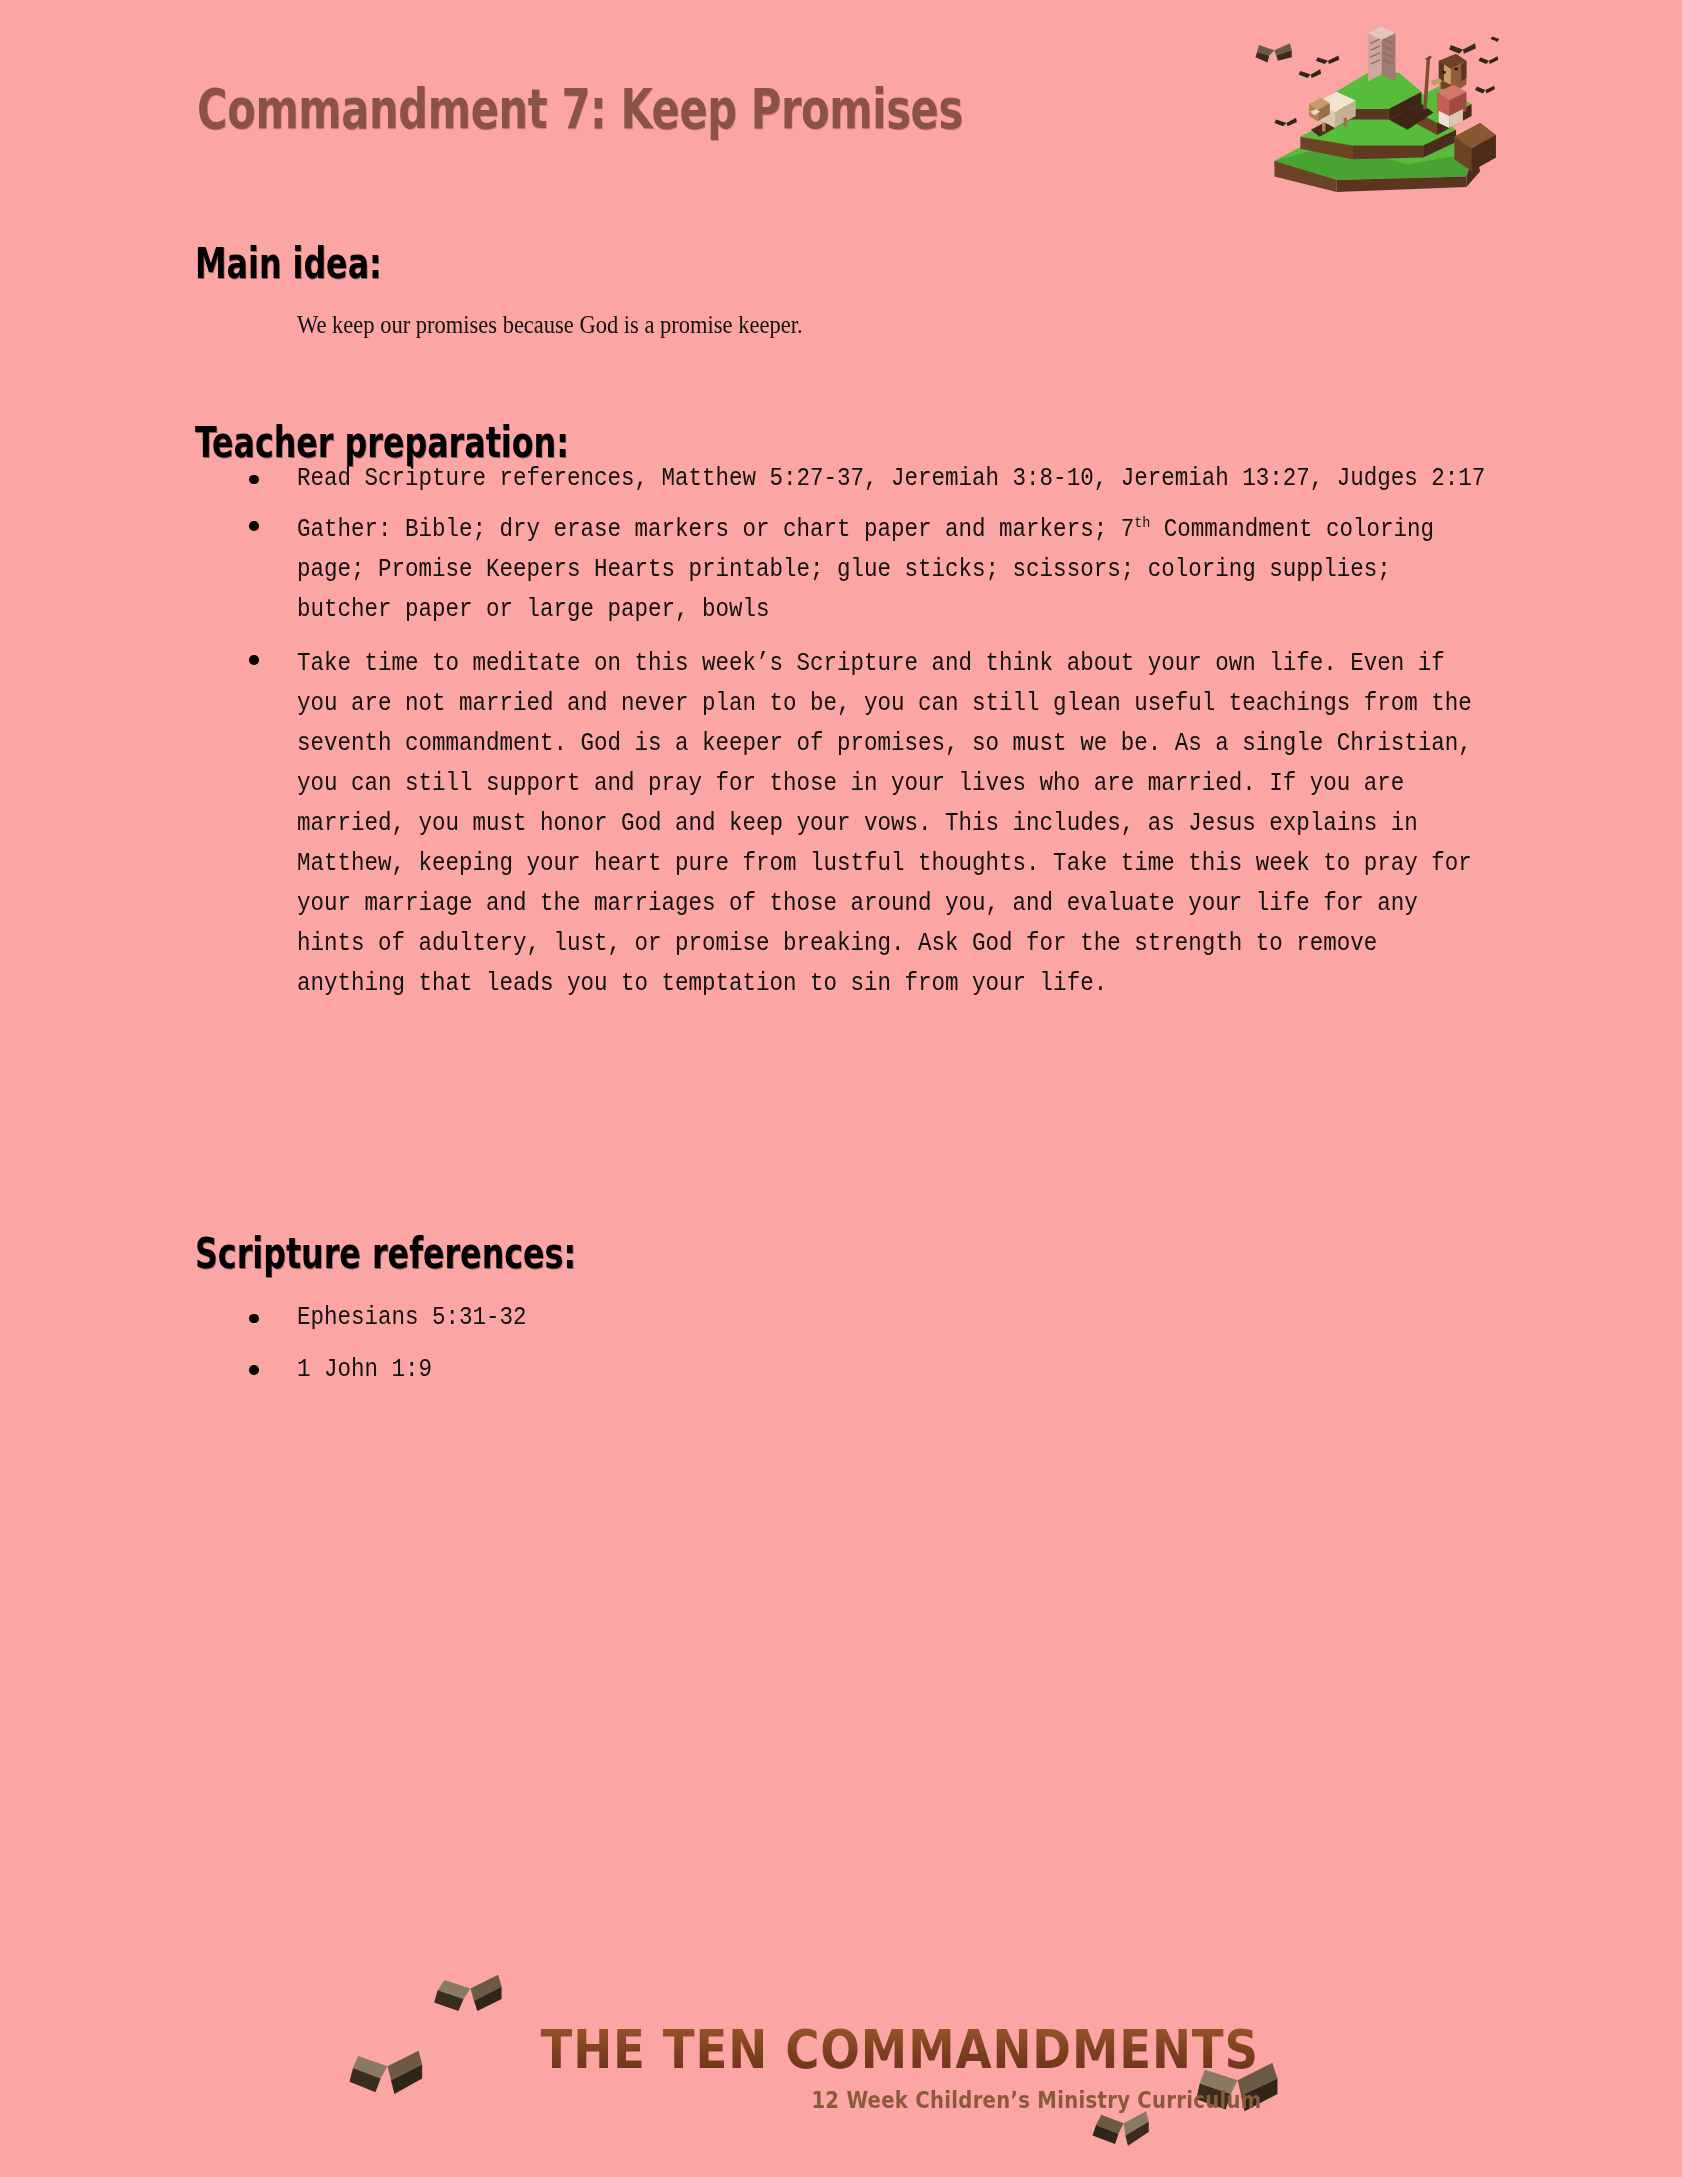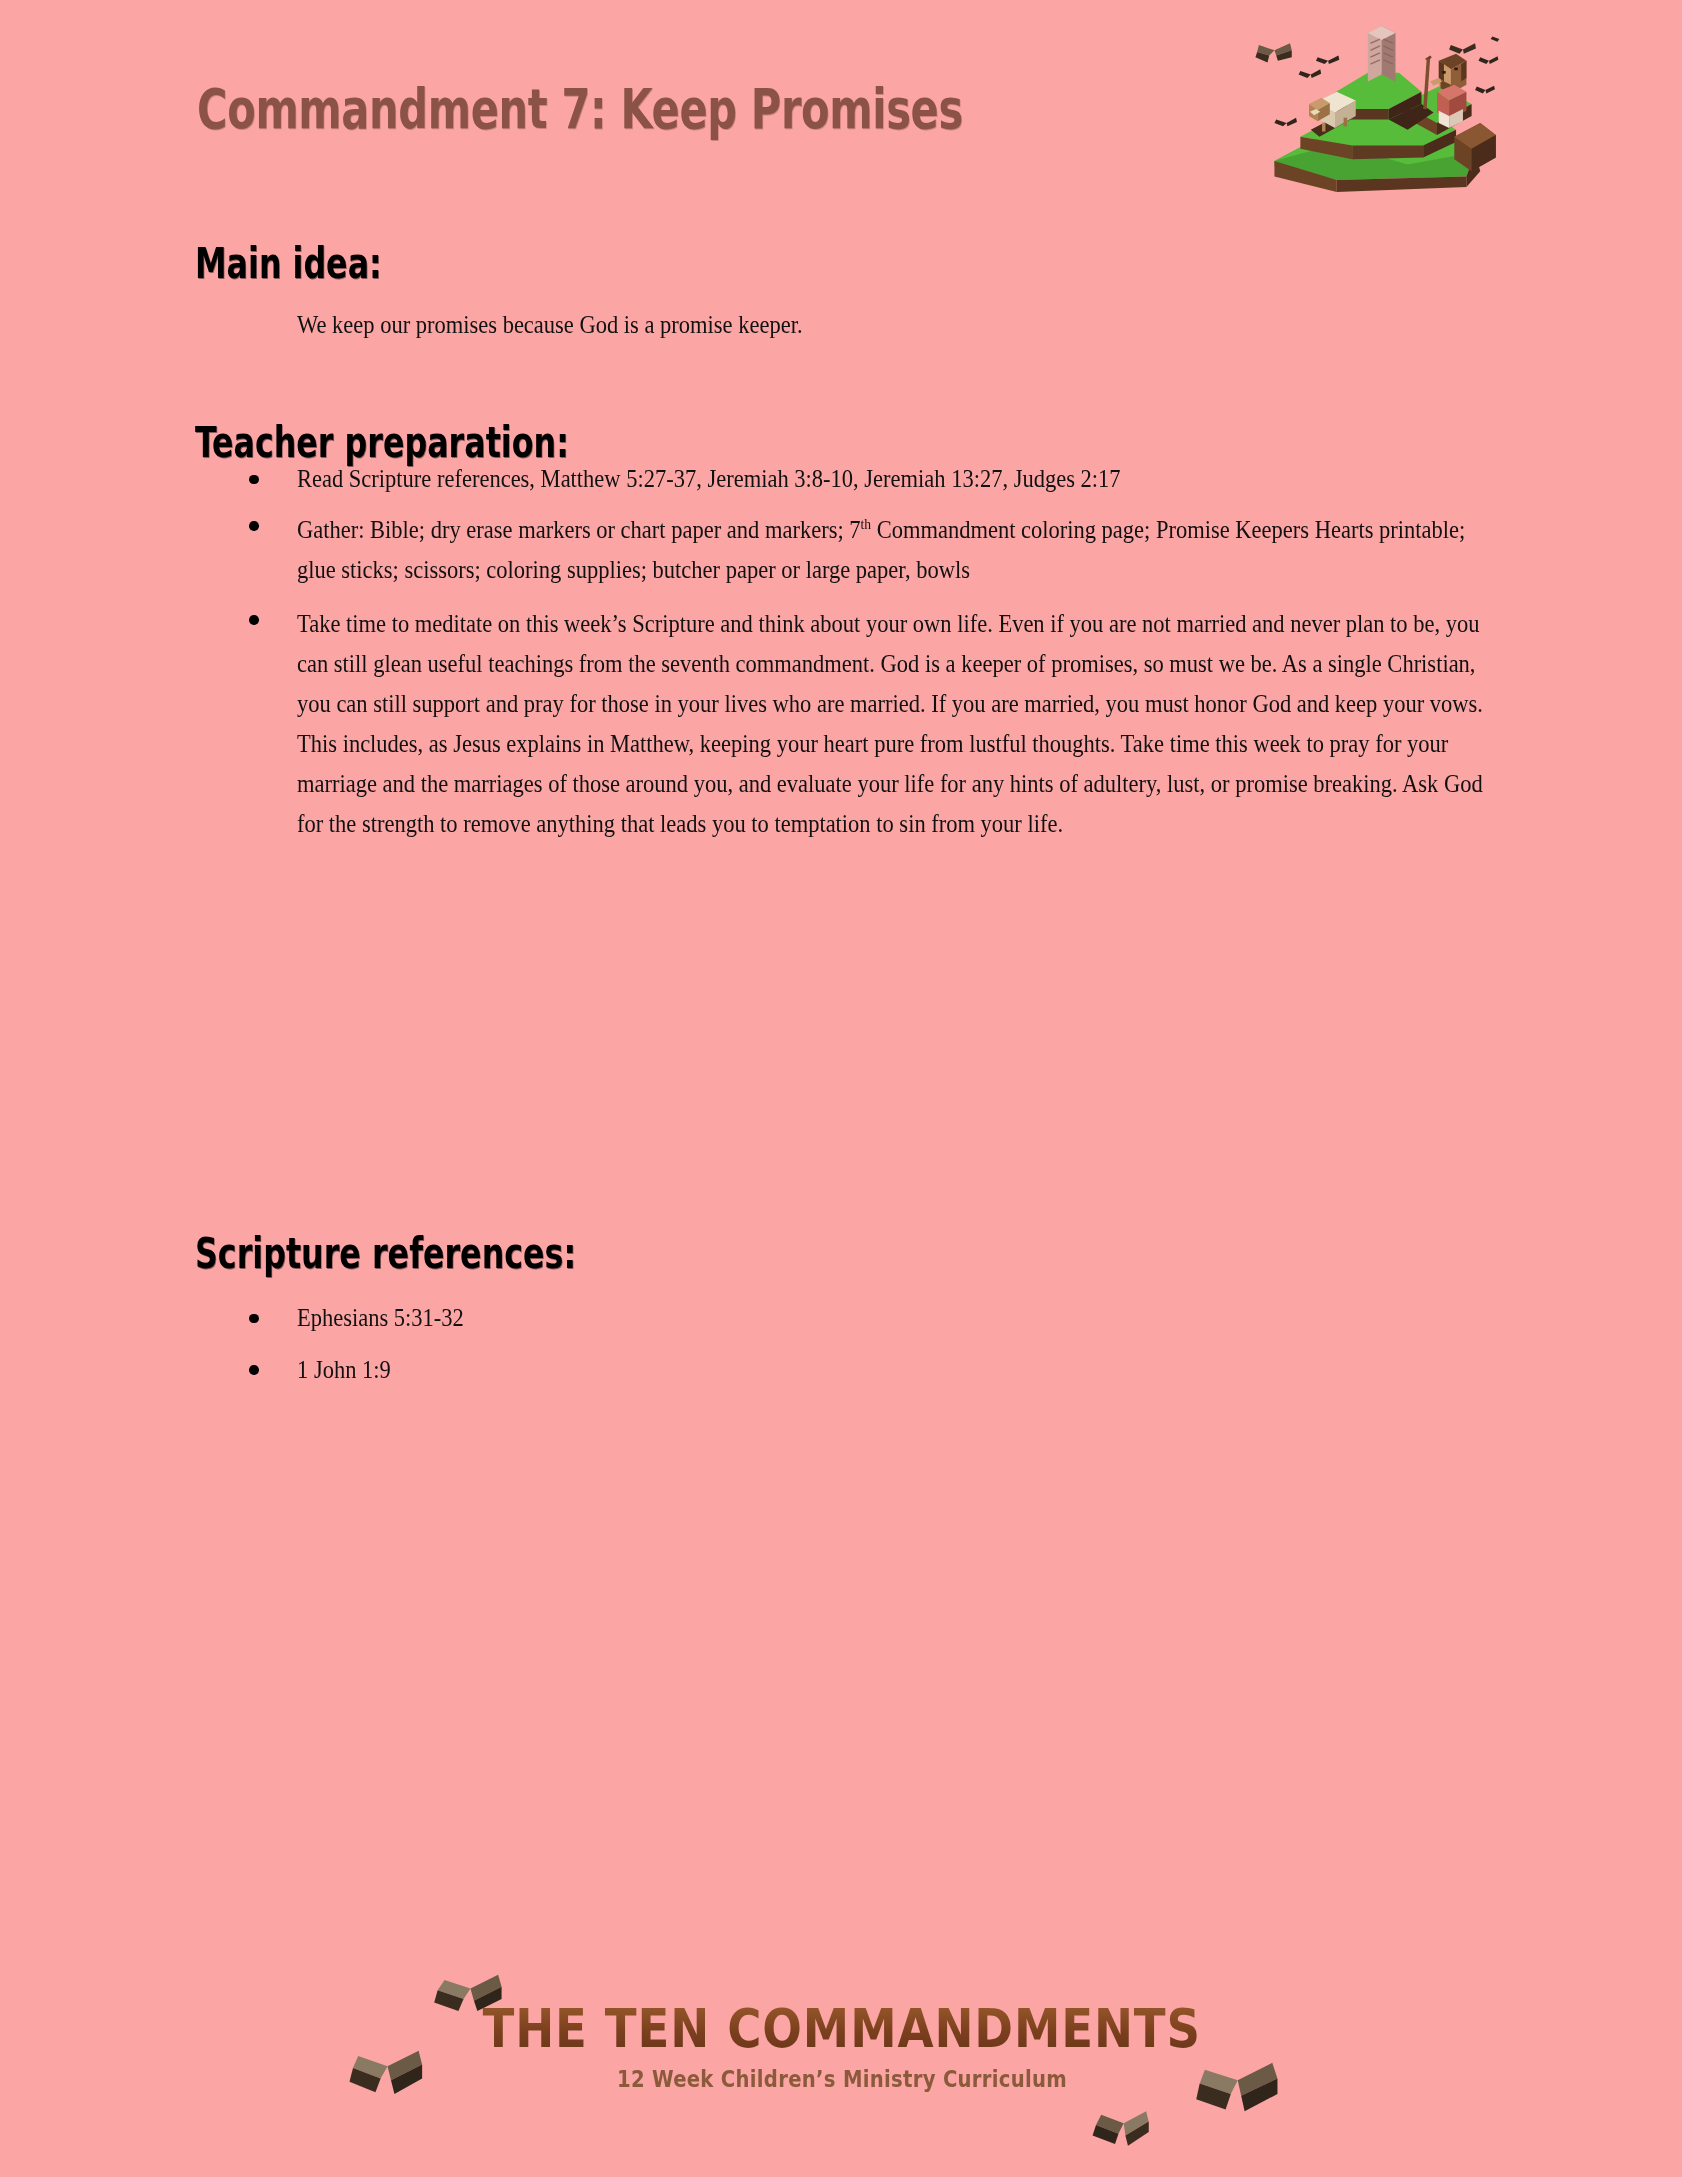--- a/index.html
+++ b/index.html
@@ -87,21 +87,21 @@
   
   .bullet-list {
     position: absolute;
     margin: 0;
     padding: 0;
     list-style: none;
   }
   .bullet-item {
     position: relative;
     padding-left: 48px;
-    font-family: Liberation Serif, serif;
+    font-family: Liberation Mono, monospace;
     font-size: 25px;
     color: #111111;
     line-height: 1.30;
   }
   .bullet-item .dot {
     position: absolute;
     left: 0;
     top: 0.46em;
     width: 9.5px;
     height: 9.5px;
@@ -152,23 +152,23 @@
     left: 50%;
     transform: translateX(-50%);
     bottom: 7px;
     width: 1003px;
     height: 216px;
   }
   .footer-logo-text {
     position: absolute;
     left: 50%;
     transform: translateX(-50%);
-    bottom: 85px;
+    bottom: 64px;
     width: 865px;
-    text-align: center;
+    text-align: right;
     pointer-events: none;
   }
   .logo-main {
     font-family: "DejaVu Sans Condensed", "Liberation Sans Narrow", "Liberation Sans", sans-serif;
     font-weight: bold;
     font-size: 54px;
     letter-spacing: 0.9px;
     color: #7d421f;
     background: linear-gradient(180deg, #9a5a2c 0%, #7a3f1d 55%, #69351a 100%);
     -webkit-background-clip: text;

